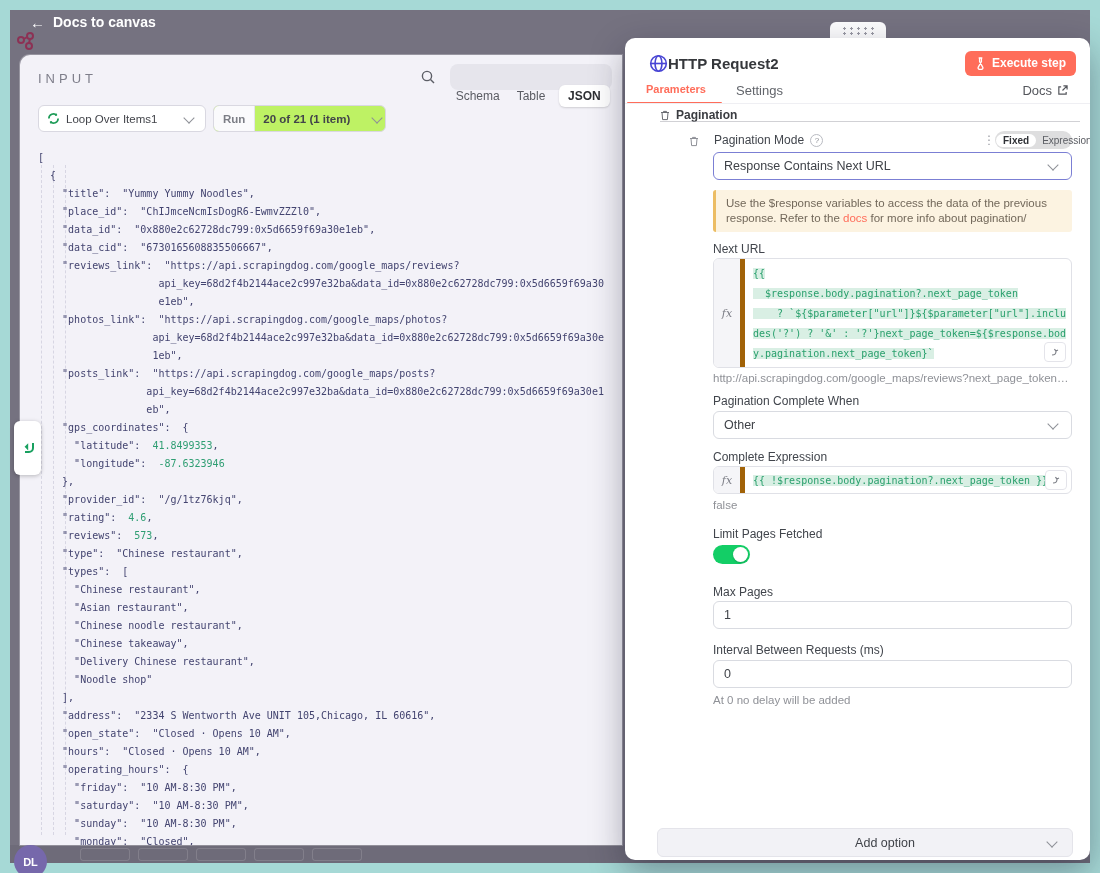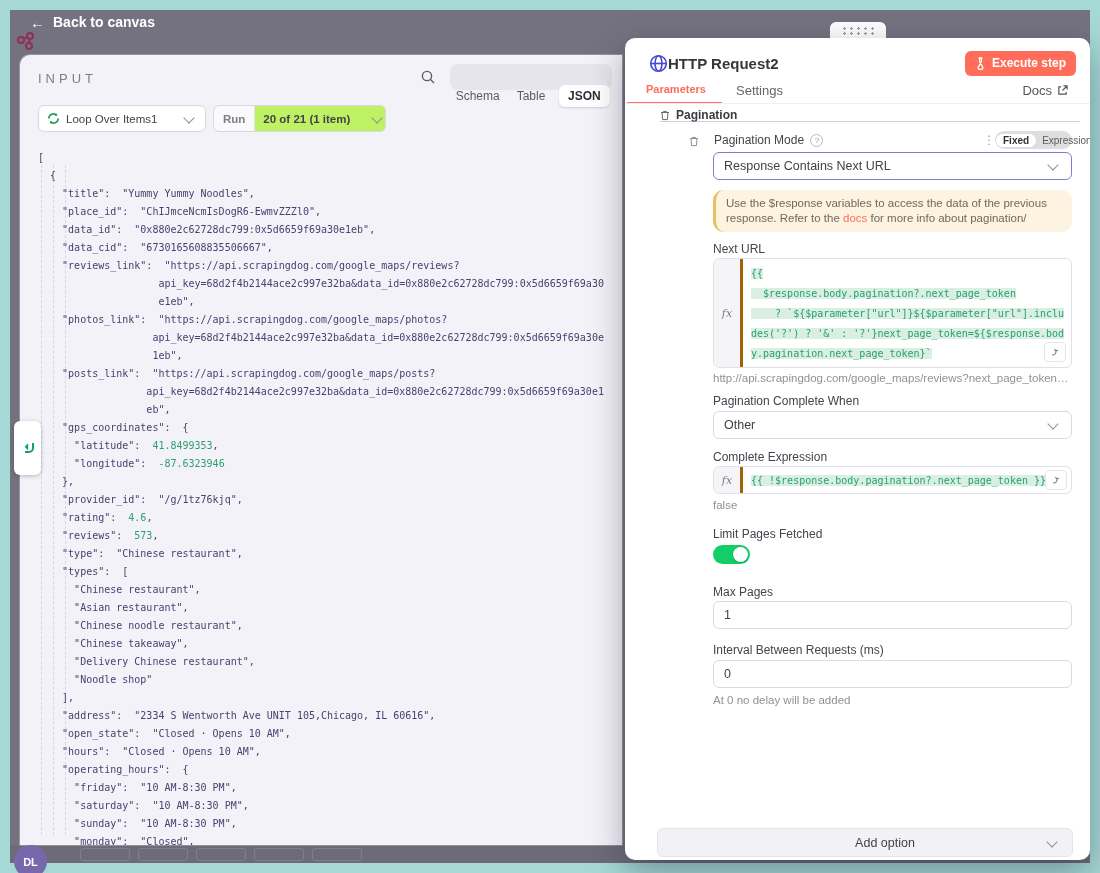--- a/index.html
+++ b/index.html
@@ -78,27 +78,27 @@
   .fe-pill{position:absolute;left:370px;top:27px;width:77px;height:18px;background:#dededf;border-radius:9px;
     display:flex;align-items:center;padding:1px;box-sizing:border-box;cursor:pointer;}
   .fe-fixed{background:#fff;border-radius:8px;font-size:10px;font-weight:700;color:#2f3136;padding:1px 7px;}
   .fe-expr{font-size:10px;color:#5a5c62;padding:1px 6px;}
 
   .select{position:absolute;height:28px;background:#fff;border:1px solid #d9dbe1;border-radius:6px;
     display:flex;align-items:center;padding:0 10px;box-sizing:border-box;font-size:12.5px;color:#3f4248;cursor:pointer;}
   .select.focused{border-color:#7b7fd4;}
   .select .flex{flex:1;}
 
-  .callout{position:absolute;background:#fcf3e1;border-left:3px solid #ecbd64;border-radius:11px;
+  .callout{position:absolute;background:#fcf3e1;border-left:3px solid #ecbd64;border-radius:3px;
     font-size:11.5px;color:#72685a;line-height:15px;padding:6px 10px;box-sizing:border-box;}
   .callout .lnk{color:#ff6d5a;cursor:pointer;}
 
   .editor{position:absolute;border:1px solid #e0e1e7;border-radius:6px;background:#fff;overflow:hidden;
     display:flex;box-sizing:border-box;}
-  .fx-gutter{width:26px;background:#f5f5f8;border-right:3px solid #a16207;color:#7a7c84;
+  .fx-gutter{width:26px;background:#f5f5f8;border-right:5px solid #a16207;color:#7a7c84;
     font-family:"DejaVu Serif",serif;font-style:italic;font-size:11px;display:flex;align-items:center;justify-content:center;flex:none;}
   .code-pre{margin:0;padding:5px 8px;font-family:"DejaVu Sans Mono",monospace;font-size:10px;line-height:20px;
     color:#2aa06d;white-space:pre;flex:1;overflow:hidden;}
   .cl{background:#d9efe4;}
   .expand-ico{position:absolute;right:5px;bottom:5px;width:20px;height:18px;background:#fff;border:1px solid #e4e4ea;
     border-radius:4px;display:flex;align-items:center;justify-content:center;cursor:pointer;}
   .expand-ico.inline{position:static;flex:none;align-self:center;margin-right:4px;}
   .hint-text{position:absolute;font-size:11.5px;color:#8f9197;white-space:nowrap;overflow:hidden;text-overflow:ellipsis;}
 
   .toggle{position:absolute;width:37px;height:19px;border-radius:10px;background:#13ce66;cursor:pointer;}
@@ -120,21 +120,21 @@
 
   <svg class="canvas-deco" width="30" height="26" viewBox="0 0 30 26">
     <circle cx="5" cy="14" r="3" fill="none" stroke="#8f2b50" stroke-width="2"></circle>
     <circle cx="14" cy="10" r="3" fill="none" stroke="#8f2b50" stroke-width="2"></circle>
     <circle cx="13" cy="20" r="3" fill="none" stroke="#8f2b50" stroke-width="2"></circle>
     <path d="M8 13l3 -2M14 13l-1 4" stroke="#8f2b50" stroke-width="2" fill="none"></path>
   </svg>
 
   <div class="back-header">
     <span class="back-arrow">←</span>
-    <span>Back to canvas</span>
+    <span>Docs to canvas</span>
   </div>
 
   <div class="input-panel">
     <div class="input-title">INPUT</div>
 
     <svg class="search-ico" width="16" height="16" viewBox="0 0 16 16">
       <circle cx="7" cy="7" r="4.6" fill="none" stroke="#5c5e66" stroke-width="1.4"></circle>
       <path d="M10.5 10.5L14 14" stroke="#5c5e66" stroke-width="1.4"></path>
     </svg>
 

